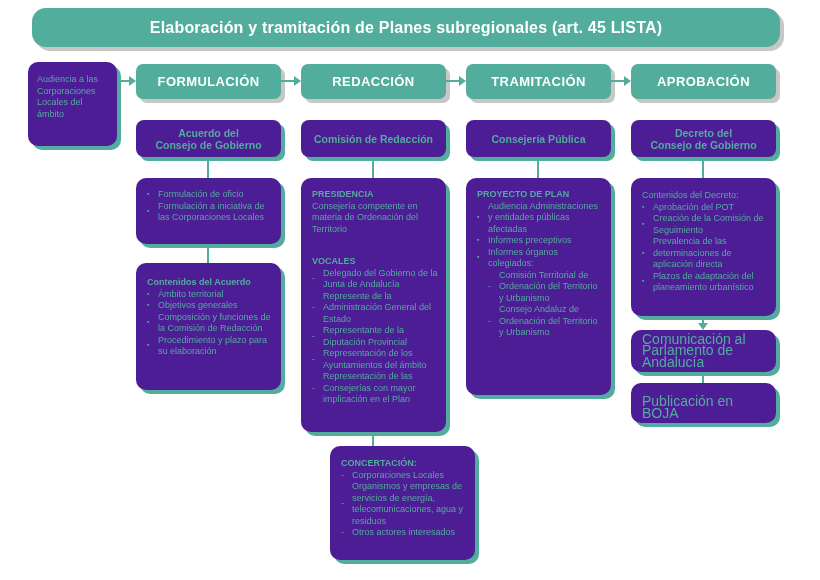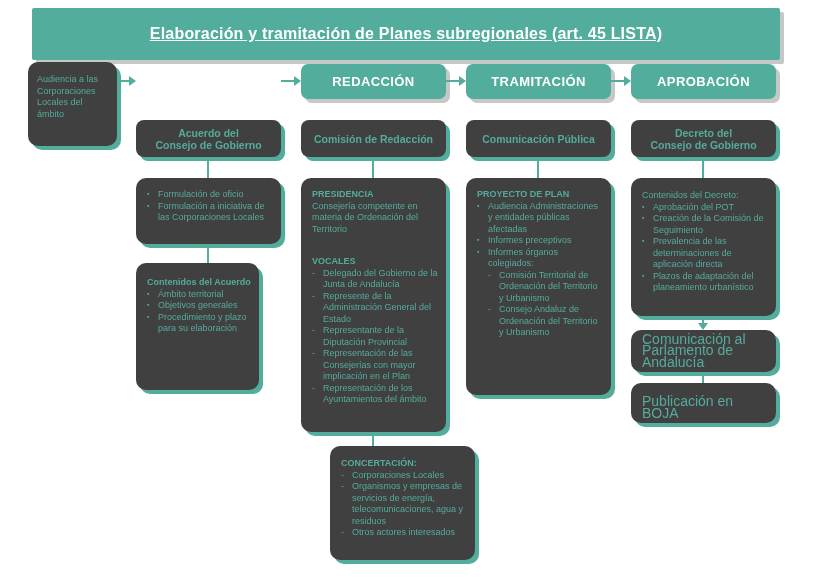--- a/index.html
+++ b/index.html
@@ -6,37 +6,37 @@
   .canvas {
     position:relative; width:820px; height:580px; background:#ffffff;
     font-family:"Liberation Sans", sans-serif; overflow:hidden;
   }
   
   .tealbox {
     position:absolute; background:#52ad9c; color:#ffffff; font-weight:bold;
     display:flex; align-items:center; justify-content:center; text-align:center;
     box-shadow:4px 4px 0 #c7c7c5; border-radius:7px;
   }
-  .title-bar { left:32px; top:8px; width:748px; height:52px; font-size:16px; border-radius:2px; letter-spacing:0.2px;text-decoration:underline; }
+  .title-bar { left:32px; top:8px; width:748px; height:39px; font-size:16px; border-radius:14px; letter-spacing:0.2px; }
   .stage-head { top:64px; width:145px; height:35px; font-size:13px; letter-spacing:0.4px; }
   
   .graybox {
-    position:absolute; background:#404040; color:#54ab9d;
+    position:absolute; background:#4c1d95; color:#54ab9d;
     box-shadow:4px 4px 0 #52ad9c; border-radius:10px;
   }
   .subhead {
     top:120px; width:145px; height:37px; font-weight:bold; font-size:10.5px;
     display:flex; flex-direction:column; align-items:center; justify-content:center;
     text-align:center; line-height:12px; border-radius:8px;
   }
   .subhead span { display:block; }
   .content { font-size:9px; line-height:11.5px; padding:11px 7px 6px 11px; box-sizing:border-box; }
   .sidebox { left:28px; top:62px; width:89px; height:84px; font-size:9px; line-height:11.5px; padding:12px 9px; box-sizing:border-box; border-radius:10px; }
   .bh { font-weight:bold; }
-  .li { display:flex; }
+  .li { display:flex;align-items:center; }
   .blt { flex:0 0 11px; }
   .blt.sq::before { content:"▪"; font-size:7px; position:relative; top:-1px; }
   .blt.dash::before { content:"-"; }
   .nested { padding-left:11px; }
   .gap8 { margin-top:21px; }
   
   .vconn { position:absolute; width:2px; background:#52ad9c; }
   .hconn { position:absolute; height:2px; background:#52ad9c; }
   .head-r { position:absolute; width:0; height:0; border-top:5px solid transparent; border-bottom:5px solid transparent; border-left:7px solid #52ad9c; }
   .head-d { position:absolute; width:0; height:0; border-left:5px solid transparent; border-right:5px solid transparent; border-top:7px solid #52ad9c; }
@@ -51,20 +51,23 @@
     <span>Elaboración y tramitación de Planes subregionales (art. 45 LISTA)</span>
   </div>
 
   <div class="graybox sidebox">
     <span>Audiencia a las Corporaciones Locales del ámbito</span>
   </div>
 
   <div class="hconn" style="left:117px; top:80px; width:12px;"></div>
   <div class="head-r" style="left:129px; top:76px;"></div>
 
+  <div class="tealbox stage-head" style="left:136px;">
+    <span>FORMULACIÓN</span>
+  </div>
   <div class="hconn" style="left:281px; top:80px; width:13px;"></div>
   <div class="head-r" style="left:294px; top:76px;"></div>
 
   <div class="tealbox stage-head" style="left:301px;">
     <span>REDACCIÓN</span>
   </div>
   <div class="hconn" style="left:446px; top:80px; width:13px;"></div>
   <div class="head-r" style="left:459px; top:76px;"></div>
 
   <div class="tealbox stage-head" style="left:466px;">
@@ -78,21 +81,21 @@
   </div>
 
   <div class="graybox subhead" style="left:136px;">
     <span>Acuerdo del</span>
     <span>Consejo de Gobierno</span>
   </div>
   <div class="graybox subhead" style="left:301px;">
     <span>Comisión de Redacción</span>
   </div>
   <div class="graybox subhead" style="left:466px;">
-    <span>Comunicación Pública</span>
+    <span>Consejería Pública</span>
   </div>
   <div class="graybox subhead" style="left:631px;">
     <span>Decreto del</span>
     <span>Consejo de Gobierno</span>
   </div>
 
   <div class="vconn" style="left:207px; top:157px; height:21px;"></div>
   <div class="vconn" style="left:372px; top:157px; height:21px;"></div>
   <div class="vconn" style="left:537px; top:157px; height:21px;"></div>
   <div class="vconn" style="left:702px; top:157px; height:21px;"></div>
@@ -101,29 +104,33 @@
     <div class="li">
       <span class="blt sq"></span>
       <span>Formulación de oficio</span>
     </div>
     <div class="li">
       <span class="blt sq"></span>
       <span>Formulación a iniciativa de las Corporaciones Locales</span>
     </div>
   </div>
   <div class="vconn" style="left:207px; top:244px; height:19px;"></div>
-  <div class="graybox content" style="left:136px; top:263px; width:123px; height:127px; padding-top:14px;">
+  <div class="graybox content" style="left:136px; top:263px; width:145px; height:127px; padding-top:14px;">
     <div class="bh">Contenidos del Acuerdo</div>
     <div class="li">
       <span class="blt sq"></span>
       <span>Ámbito territorial</span>
     </div>
     <div class="li">
       <span class="blt sq"></span>
       <span>Objetivos generales</span>
+    </div>
+    <div class="li">
+      <span class="blt sq"></span>
+      <span>Composición y funciones de la Comisión de Redacción</span>
     </div>
     <div class="li">
       <span class="blt sq"></span>
       <span>Procedimiento y plazo para su elaboración</span>
     </div>
   </div>
 
   <div class="graybox content" style="left:301px; top:178px; width:145px; height:254px; ">
     <div class="bh">PRESIDENCIA</div>
     <div>Consejería competente en materia de Ordenación del Territorio</div>
@@ -135,25 +142,25 @@
     <div class="li">
       <span class="blt dash"></span>
       <span>Represente de la Administración General del Estado</span>
     </div>
     <div class="li">
       <span class="blt dash"></span>
       <span>Representante de la Diputación Provincial</span>
     </div>
     <div class="li">
       <span class="blt dash"></span>
+      <span>Representación de los Ayuntamientos del ámbito</span>
+    </div>
+    <div class="li">
+      <span class="blt dash"></span>
       <span>Representación de las Consejerías con mayor implicación en el Plan</span>
-    </div>
-    <div class="li">
-      <span class="blt dash"></span>
-      <span>Representación de los Ayuntamientos del ámbito</span>
     </div>
   </div>
   <div class="vconn" style="left:372px; top:432px; height:14px;"></div>
   <div class="graybox content" style="left:301px; top:446px; width:145px; height:114px; padding-top:12px;margin-left:29px;">
     <div class="bh">CONCERTACIÓN:</div>
     <div class="li">
       <span class="blt dash"></span>
       <span>Corporaciones Locales</span>
     </div>
     <div class="li">

